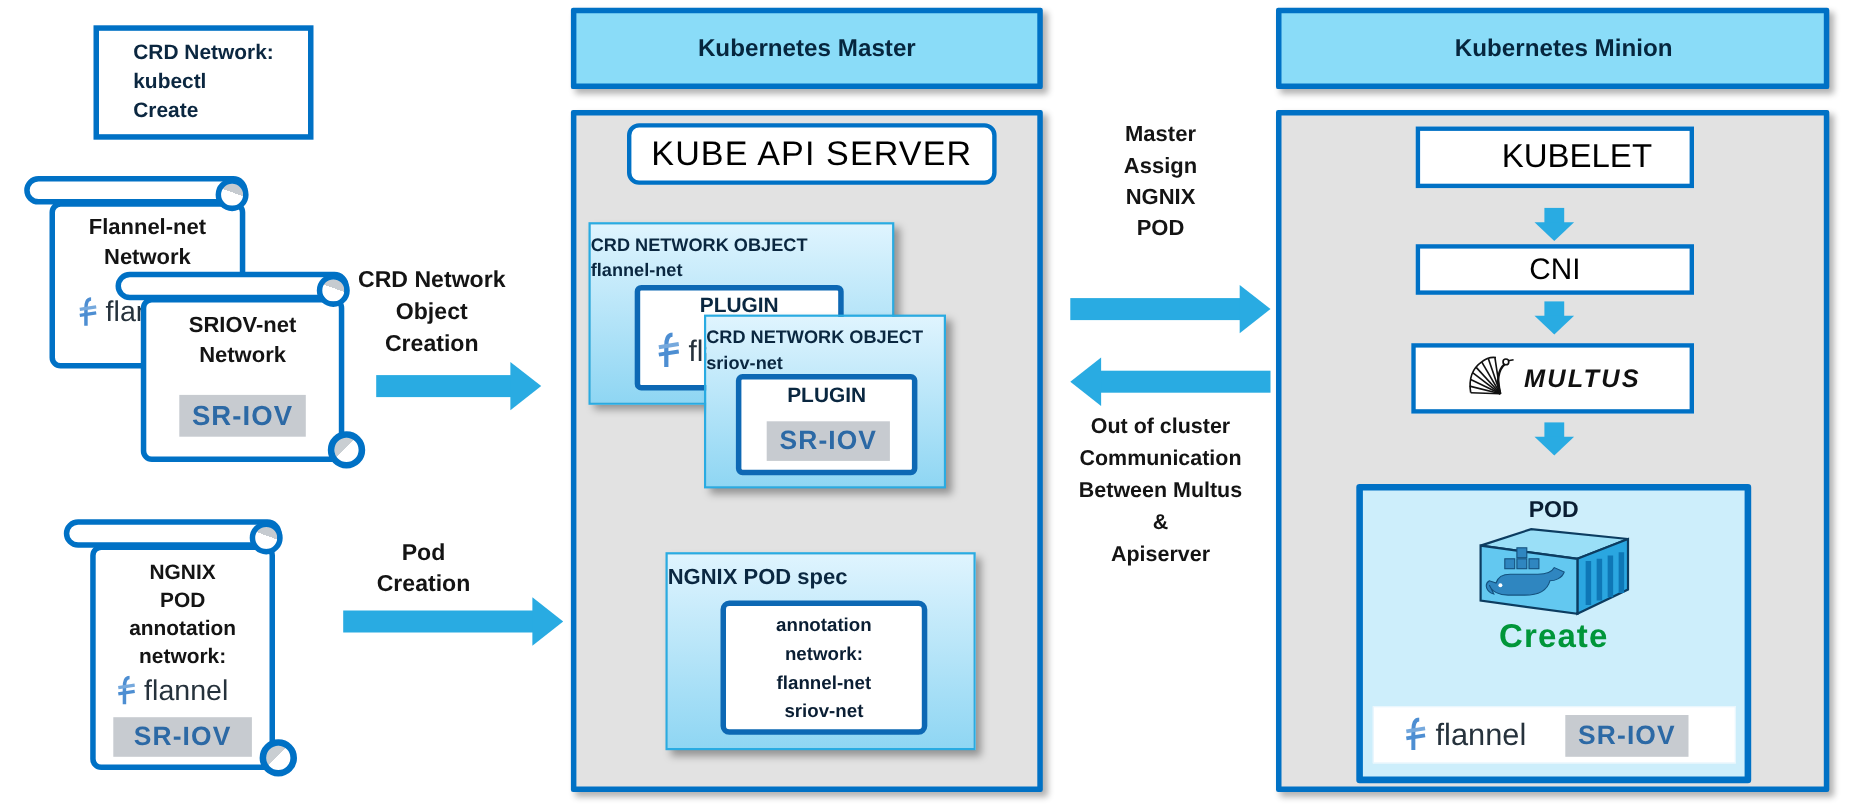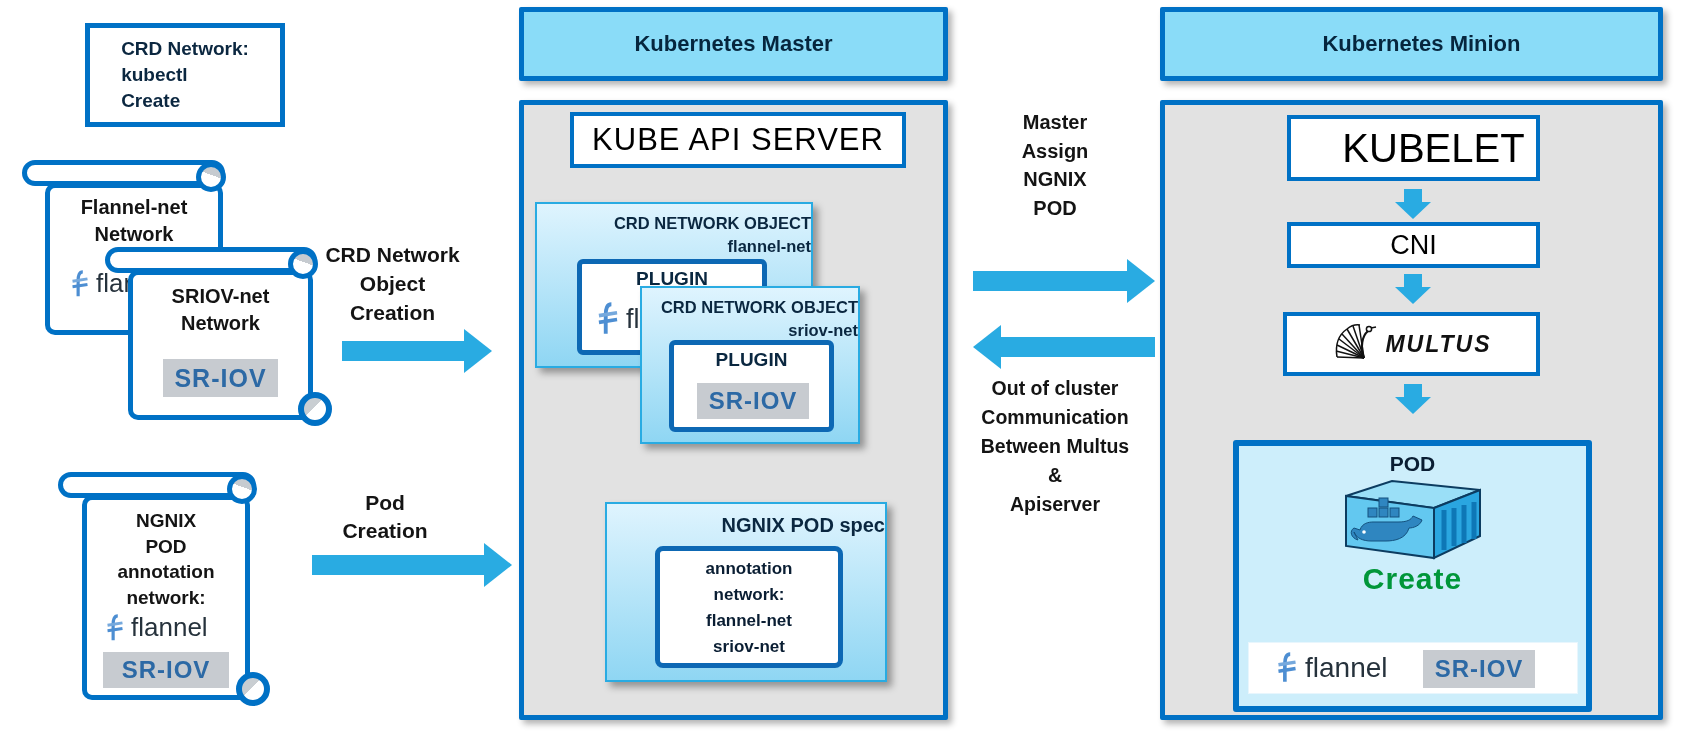--- a/index.html
+++ b/index.html
@@ -20,21 +20,21 @@
   
   .hdr{position:absolute;background:#8adcf8;border:5px solid #0071c5;border-radius:2px;
        box-shadow:4px 4px 6px rgba(0,0,0,.30);display:flex;align-items:center;justify-content:center;
        font-size:22px;font-weight:bold;color:#06263e;}
   .panel{position:absolute;background:#e2e2e2;border:5px solid #0071c5;border-radius:2px;
        box-shadow:4px 4px 6px rgba(0,0,0,.30);}
 
   
   .grad{position:absolute;border:2px solid #29abe2;background:linear-gradient(180deg,#dff4fe 0%,#8fd6f3 100%);
        box-shadow:5px 5px 7px rgba(0,0,0,.35);}
-  .grad .gtitle{position:absolute;left:0;right:0;top:8px;font-size:16.5px;line-height:23px;font-weight:bold;color:#0a2740;text-align:right;}
+  .grad .gtitle{position:absolute;left:0;right:0;top:8px;font-size:16.5px;line-height:23px;font-weight:bold;color:#0a2740;text-align:left;}
   .plugin{position:absolute;background:#fff;border:5px solid #0d68b4;border-radius:6px;}
   .plugin .ptitle{position:absolute;left:0;right:0;top:4px;text-align:center;font-weight:bold;font-size:19px;color:#0a2740;}
 
   
   .chip{position:absolute;background:#c7cbd0;color:#2c69a5;font-weight:bold;letter-spacing:1px;
         display:flex;align-items:center;justify-content:center;font-size:24px;}
 
   
   .scroll-body{position:absolute;background:#fff;border:5px solid #0071c5;border-radius:10px;}
   .scroll-roll{position:absolute;height:26px;background:#fff;border:5px solid #0071c5;border-radius:13px;}
@@ -133,21 +133,21 @@
   <div class="pre lbl abs" style="left:300px;top:489px;width:170px;font-size:21px;line-height:28px;">Pod
 Creation</div>
   <div class="arr-r" style="left:312px;top:543px;width:200px;">
     <div class="bar"></div>
     <div class="head"></div>
   </div>
 
   <div class="hdr" style="left:519px;top:7px;width:429px;height:74px;">Kubernetes Master</div>
   <div class="panel" style="left:519px;top:100px;width:429px;height:620px;"></div>
 
-  <div class="wbox" style="left:570px;top:112px;width:336px;height:56px;font-size:31px;letter-spacing:1px;color:#000;">KUBE API SERVER</div>
+  <div class="wbox" style="left:570px;top:112px;width:336px;height:56px;font-size:31px;letter-spacing:1px;color:#000;border-radius:11px;">KUBE API SERVER</div>
 
   <div class="grad" style="left:535px;top:202px;width:278px;height:166px;z-index:2;">
     <div class="gtitle pre">CRD NETWORK OBJECT
 flannel-net</div>
     <div class="plugin" style="left:40px;top:55px;width:190px;height:96px;">
       <div class="ptitle">PLUGIN</div>
       <div class="flannel-row" style="left:14px;top:38px;font-size:27px;">
         <svg width="24" height="34" viewBox="0 0 20 30">
           <path d="M13 2 C9 2 8 6 8 11 L8 28" fill="none" stroke="#4d8ed2" stroke-width="3.4"></path>
           <path d="M2 12 L18 9.5" stroke="#76a9dd" stroke-width="3.2"></path>
@@ -193,21 +193,21 @@
 
   <div class="pre lbl abs" style="left:945px;top:374px;width:220px;font-size:19.5px;line-height:29px;">Out of cluster
 Communication
 Between Multus
 &amp;
 Apiserver</div>
 
   <div class="hdr" style="left:1160px;top:7px;width:503px;height:74px;padding-left:20px;">Kubernetes Minion</div>
   <div class="panel" style="left:1160px;top:100px;width:503px;height:620px;"></div>
 
-  <div class="wbox" style="left:1287px;top:115px;width:253px;height:66px;font-size:40px;color:#000;padding-left:40px;">KUBELET</div>
+  <div class="wbox" style="left:1287px;top:115px;width:253px;height:56px;font-size:30px;color:#000;padding-left:40px;">KUBELET</div>
 
   <div class="arr-d" style="left:1395px;top:189px;">
     <div class="stem"></div>
     <div class="head"></div>
   </div>
 
   <div class="wbox" style="left:1287px;top:222px;width:253px;height:46px;font-size:27px;color:#000;">CNI</div>
 
   <div class="arr-d" style="left:1395px;top:274px;">
     <div class="stem"></div>

